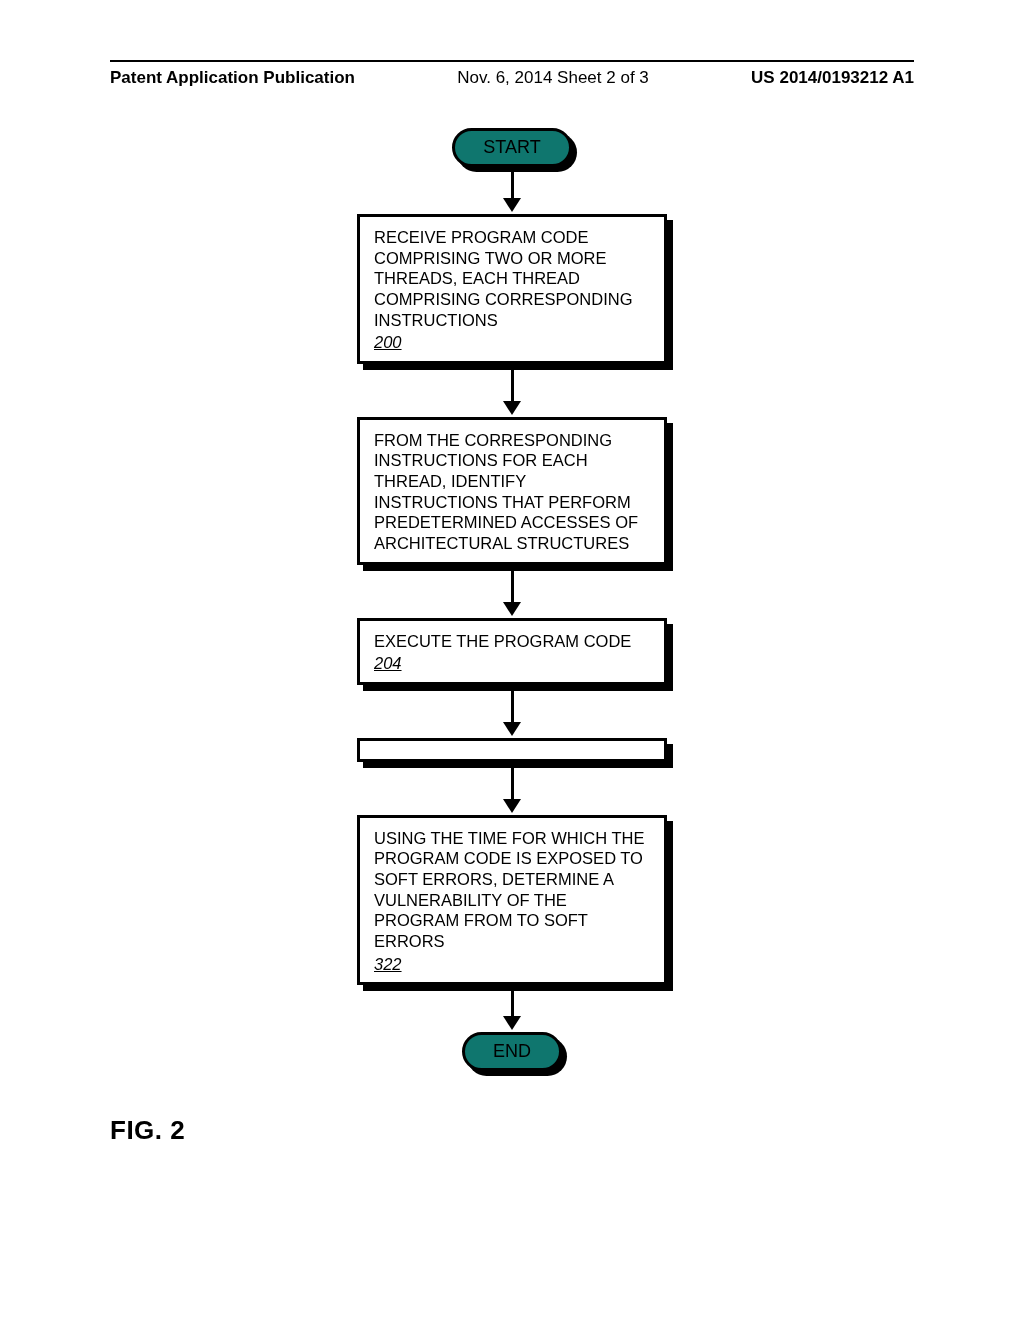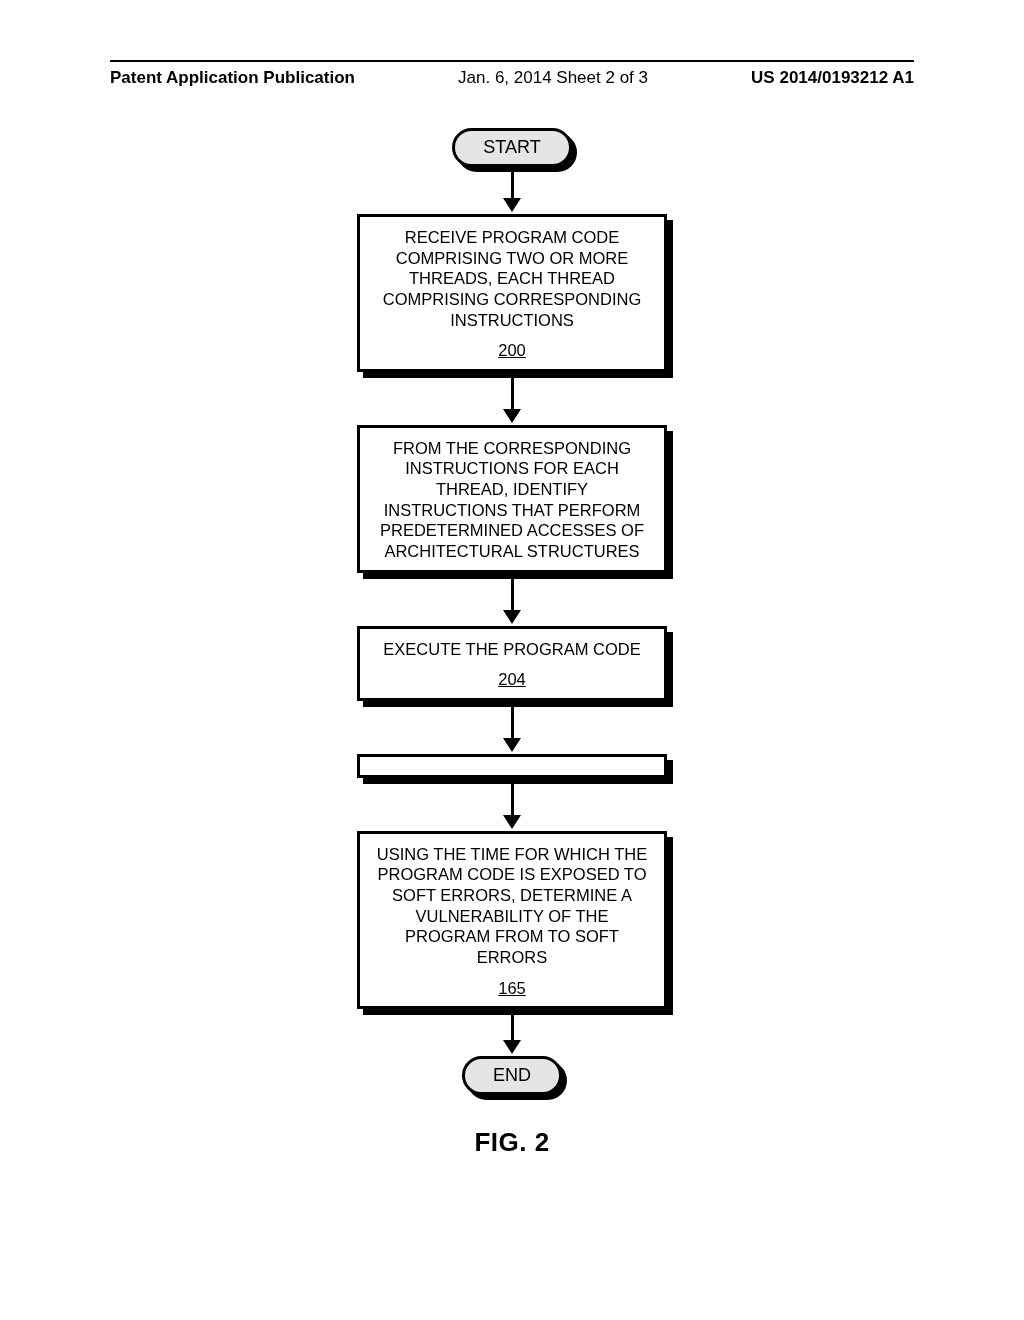--- a/index.html
+++ b/index.html
@@ -8,42 +8,42 @@
   .hr-top { border: none; border-top: 2px solid #000; margin-bottom: 6px; }
   .header-row { display: flex; justify-content: space-between; align-items: baseline; font-size: 17px; margin-bottom: 40px; text-align: right; }
   .header-left { font-weight: bold; }
   .header-mid { }
   .header-right { font-weight: bold; }
 
   .flow { display: flex; flex-direction: column; align-items: center; }
 
   .terminal-wrap { position: relative; display: inline-block; }
   .terminal-shadow { position: absolute; top: 5px; left: 5px; width: 100%; height: 100%; background: #000; border-radius: 22px; z-index: 0; }
-  .terminal { position: relative; z-index: 1; background: #e5e5e5; border: 3px solid #000; border-radius: 22px; padding: 6px 28px; font-size: 18px; text-align: center; }
+  .terminal { position: relative; z-index: 1; background: #0f766e; border: 3px solid #000; border-radius: 22px; padding: 6px 28px; font-size: 18px; text-align: center; }
 
   .box-wrap { position: relative; display: inline-block; }
   .box-shadow { position: absolute; top: 6px; left: 6px; width: 100%; height: 100%; background: #000; z-index: 0; }
-  .box { position: relative; z-index: 1; background: #fff; border: 3px solid #000; padding: 10px 14px 8px 14px; width: 310px; font-size: 16.5px; line-height: 1.25; text-align: center; }
-  .box .ref { display: block; margin-top: 10px; text-decoration: underline; }
+  .box { position: relative; z-index: 1; background: #fff; border: 3px solid #000; padding: 10px 14px 8px 14px; width: 310px; font-size: 16.5px; line-height: 1.25; }
+  .box .ref { display: block; margin-top: 2px; text-decoration: underline; font-style: italic; }
 
   .arrow { display: flex; flex-direction: column; align-items: center; margin: 2px 0 2px 0; }
   .arrow .stem { width: 3px; background: #000; }
   .arrow .head { width: 0; height: 0; border-left: 9px solid transparent; border-right: 9px solid transparent; border-top: 14px solid #000; margin-top: -1px; }
 
-  .fig-label { text-align: center; font-size: 26px; font-weight: bold; margin-top: 32px; letter-spacing: 0.5px; }
+  .fig-label { text-align: left; font-size: 26px; font-weight: bold; margin-top: 44px; letter-spacing: 0.5px; }
 </style>
 </head>
 <body>
 
 <div class="page">
 
   <hr class="hr-top">
   <div class="header-row">
     <span class="header-left">Patent Application Publication</span>
-    <span class="header-mid">Jan. 6, 2014  Sheet 2 of 3</span>
+    <span class="header-mid">Nov. 6, 2014  Sheet 2 of 3</span>
     <span class="header-right">US 2014/0193212 A1</span>
   </div>
 
   <div class="flow">
 
     <div class="terminal-wrap">
       <div class="terminal-shadow"></div>
       <div class="terminal">START</div>
     </div>
 
@@ -98,21 +98,21 @@
 
     <div class="arrow">
       <div class="stem" style="height:36px"></div>
       <div class="head"></div>
     </div>
 
     <div class="box-wrap">
       <div class="box-shadow"></div>
       <div class="box">
         <span>USING THE TIME FOR WHICH THE PROGRAM CODE IS EXPOSED TO SOFT ERRORS, DETERMINE A VULNERABILITY OF THE PROGRAM FROM TO SOFT ERRORS</span>
-        <span class="ref">165</span>
+        <span class="ref">322</span>
       </div>
     </div>
 
     <div class="arrow">
       <div class="stem" style="height:30px"></div>
       <div class="head"></div>
     </div>
 
     <div class="terminal-wrap">
       <div class="terminal-shadow"></div>

